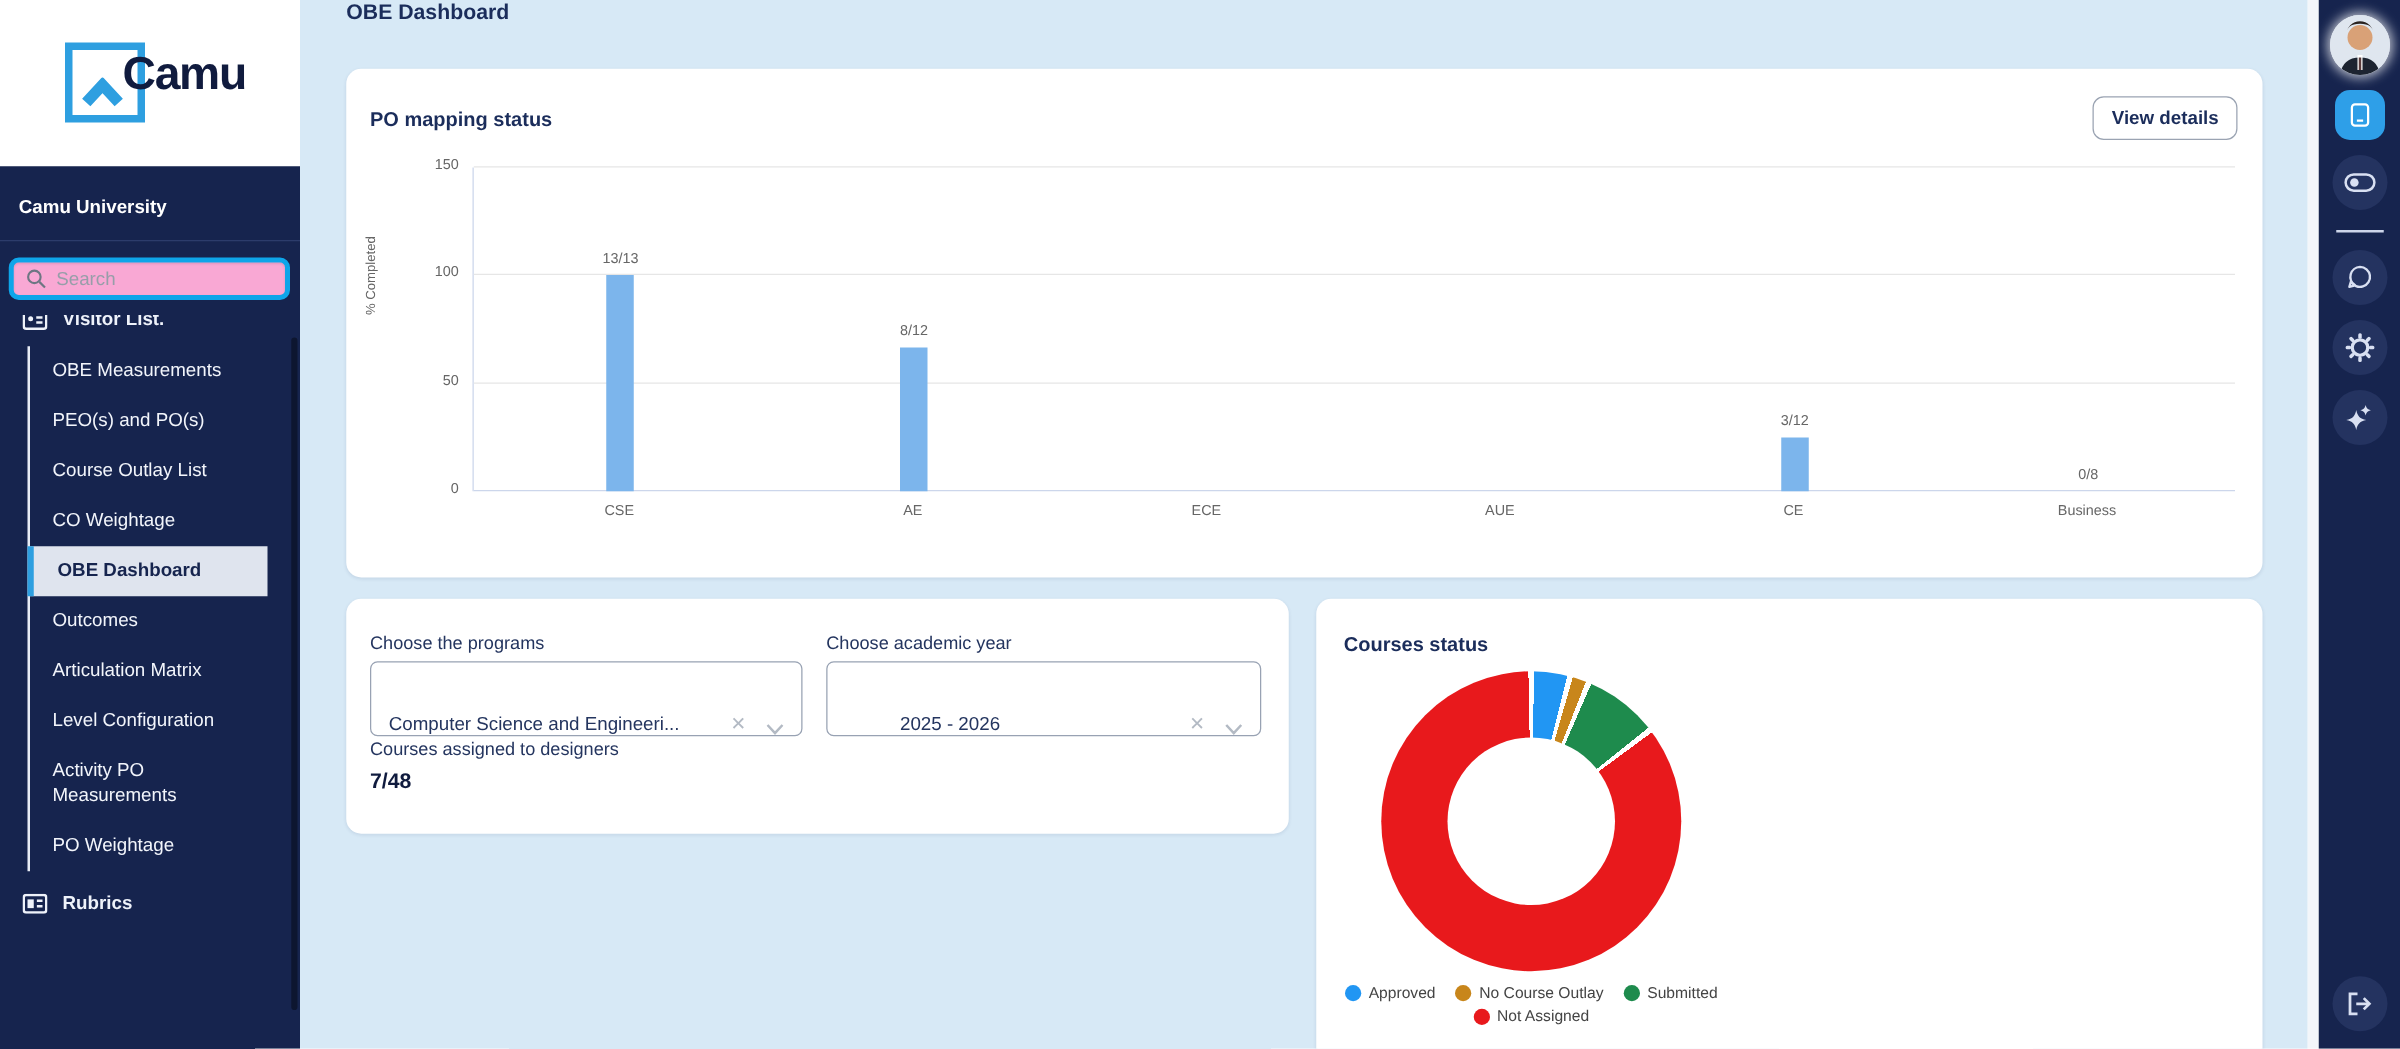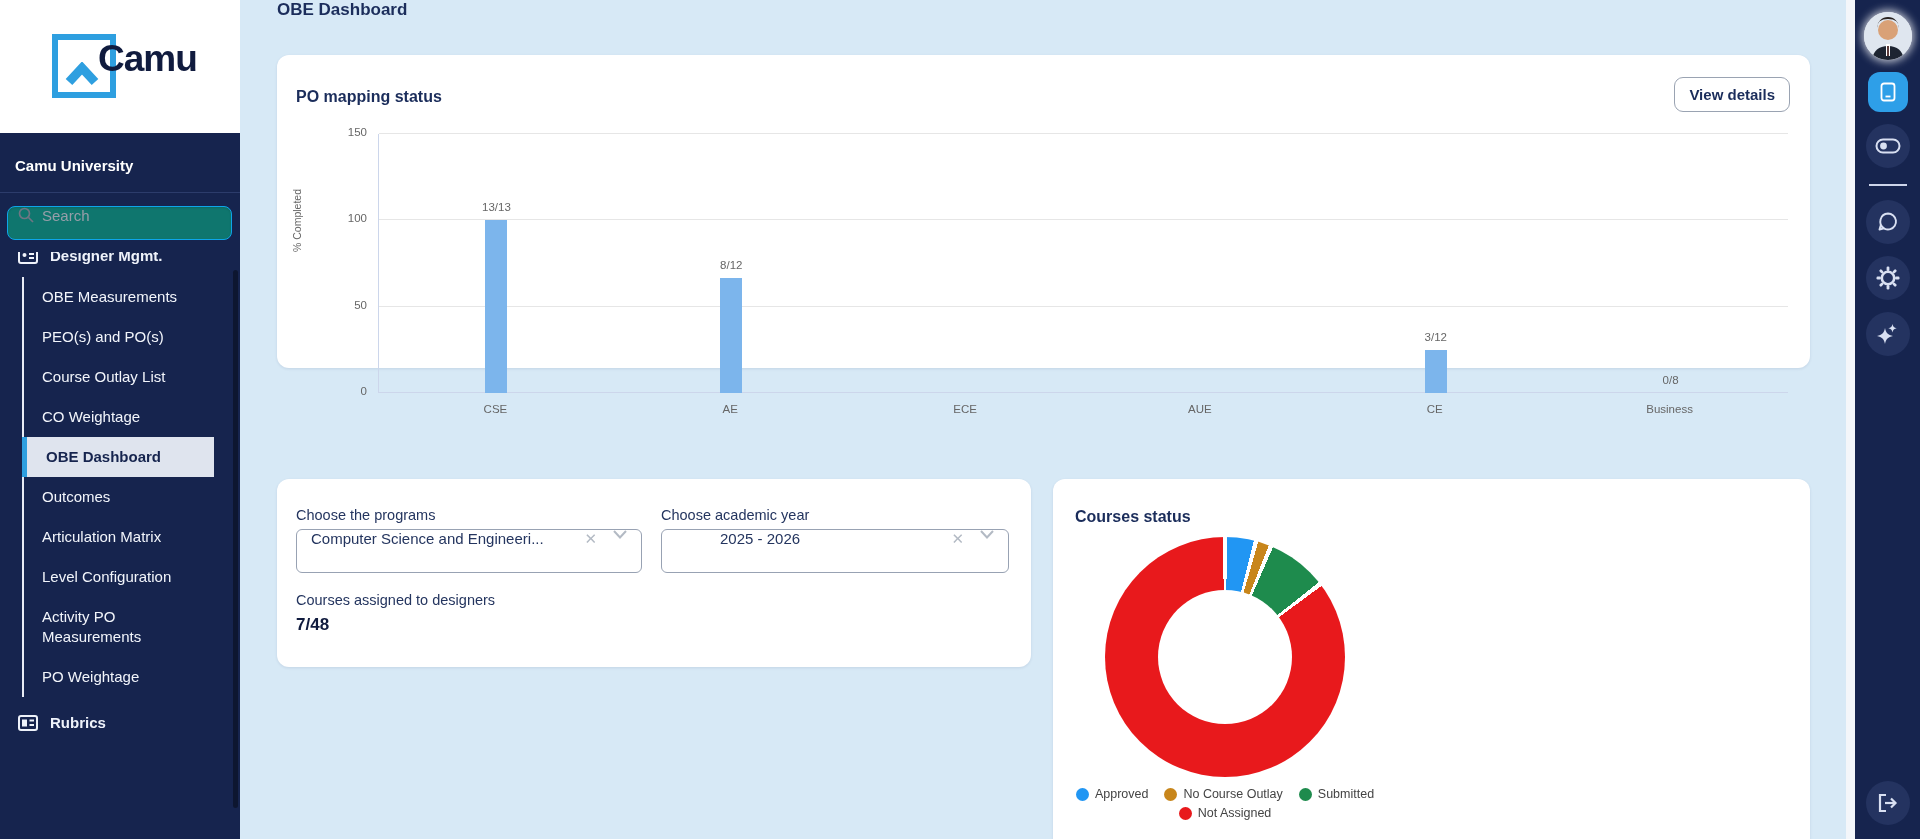--- a/index.html
+++ b/index.html
@@ -9,64 +9,64 @@
 
   
   .sidebar { position:relative; width:240px; height:839px; background:#16244e; flex:0 0 240px; }
   .logo-area { position:relative; height:133px; background:#fff; }
   .logo-box { position:absolute; left:52px; top:34px; width:64px; height:64px; border:6px solid #2e9fe0; }
   .logo-chevron { position:absolute; left:64px; top:62px; }
   .logo-text { position:absolute; left:98px; top:38px; font-size:37px; font-weight:bold; color:#101b3e; letter-spacing:-1px; }
   .org-name { padding:24px 16px 18px 15px; color:#fff; font-weight:bold; font-size:15px; }
   .side-divider { height:1px; background:#2c3c6b; }
   .search-wrap { padding:13px 8px 12px 7px; }
-  .search-box { position:relative; height:34px; background:#0f766e; border:1px solid #0ea5e9; border-radius:8px;
-    box-shadow:inset 0 1px 2px rgba(0,0,0,.12); display:flex; align-items:flex-start; }
+  .search-box { position:relative; height:34px; background:#f9a8d4; border:4px solid #0ea5e9; border-radius:8px;
+    box-shadow:inset 0 1px 2px rgba(0,0,0,.12); display:flex; align-items:center; }
   .search-box svg { margin:0 8px 0 10px; flex:0 0 auto; }
   .search-box input { border:none; outline:none; background:transparent; font-size:15px; color:#3c4припа45; width:170px;
     font-family:"Liberation Sans",sans-serif; }
   .search-box input::placeholder { color:#979ea9; }
   .menu { position:relative; height:569px; overflow:hidden; padding-top:0; }
   .mi { display:flex; align-items:center; gap:12px; color:#eef2fa; font-size:15px; font-weight:bold;
     padding:11px 10px 11px 18px; cursor:pointer; }
   .mi svg { flex:0 0 auto; }
   .mi.clipped { margin-top:-16px; }
   .submenu { list-style:none; margin:2px 0 6px 22px; border-left:2px solid #e8ecf5; }
   .submenu li { position:relative; color:#f2f5fb; font-size:15px; padding:10px 26px 10px 18px; width:190px;
     line-height:20px; cursor:pointer; }
   .submenu li.active { background:#dfe4ee; color:#16244e; font-weight:bold; padding-left:22px; width:190px; }
   .submenu li.active::before { content:""; position:absolute; left:-2px; top:0; bottom:0; width:5px; background:#2e9fe0; }
   .side-scroll { position:absolute; right:2px; top:270px; width:5px; height:538px; background:rgba(0,0,0,.38); border-radius:3px; }
 
   
   .main { position:relative; width:1606px; height:839px; background:#d7e9f6; flex:0 0 1606px; }
   .page-title { position:absolute; left:37px; top:0px; font-size:17px; font-weight:bold; color:#1b2d5b; }
   .card { position:absolute; background:#fff; border-radius:12px; box-shadow:0 1px 3px rgba(21,44,91,.10); }
-  .card-po { left:37px; top:55px; width:1533px; height:313px; }
+  .card-po { left:37px; top:55px; width:1533px; height:407px; }
   .card-title { font-size:16px; font-weight:bold; color:#1b2d5b; }
   .po-head { position:absolute; left:19px; top:33px; }
   .btn-view { position:absolute; right:20px; top:22px; background:#fff; border:1px solid #9aa3b2; border-radius:9px;
     padding:8px 14px; font-size:15px; font-weight:bold; color:#1b2d5b; cursor:pointer;
     font-family:"Liberation Sans",sans-serif; }
 
   .po-chart { position:absolute; left:0; top:55px; right:0; height:330px; }
   .plot { position:absolute; left:101px; right:22px; top:24px; height:259px; border-left:1px solid #ccd6eb; }
   .gridline { position:absolute; left:0; right:0; height:1px; background:#e6e6e6; }
   .gridline.zero { background:#ccd6eb; }
   .ytick { position:absolute; width:90px; text-align:right; font-size:11.5px; color:#666; }
   .ylab { position:absolute; left:14px; top:142px; font-size:10.5px; color:#666; transform:rotate(-90deg); transform-origin:left top; }
   .slot { position:absolute; bottom:0; top:0; }
   .bar { position:absolute; bottom:0; left:50%; transform:translateX(-50%); width:22px; background:#7cb5ec; }
   .bar-label { position:absolute; left:0; right:0; text-align:center; font-size:11.5px; color:#666; }
   .xlab { position:absolute; text-align:center; font-size:11.5px; color:#666; top:293px; }
 
   .card-filters { left:37px; top:479px; width:754px; height:188px; }
   .f-label { font-size:14.5px; color:#24355f; }
-  .dd { position:absolute; height:44px; border:1px solid #98a2b3; border-radius:6px; background:#fff;
-    display:flex; align-items:flex-start; cursor:pointer; }
+  .dd { position:absolute; height:60px; border:1px solid #98a2b3; border-radius:6px; background:#fff;
+    display:flex; align-items:flex-end; cursor:pointer; }
   .dd-value { font-size:15px; color:#24355f; padding-left:14px; flex:1; white-space:nowrap; overflow:hidden; }
   .dd-clear { color:#b3bac4; font-size:15px; padding:0 10px; cursor:pointer; }
   .dd-chev { padding:0 14px 0 6px; cursor:pointer; display:flex; }
   .assigned-label { position:absolute; left:19px; top:113px; font-size:14.5px; color:#24355f; }
   .assigned-value { position:absolute; left:19px; top:136px; font-size:17px; font-weight:bold; color:#101b3e; }
 
   .card-courses { left:813px; top:479px; width:757px; height:430px; }
   .cc-title { position:absolute; left:22px; top:29px; }
   .donut { position:absolute; left:52px; top:58px; width:240px; height:240px; border-radius:50%; }
   .donut-hole { position:absolute; left:105px; top:111px; width:134px; height:134px; border-radius:50%; background:#fff; }
@@ -117,21 +117,21 @@
     </div>
 
     <div class="menu">
       <div class="mi clipped">
         <svg width="20" height="16" viewBox="0 0 20 16">
           <rect x="1" y="1" width="18" height="14" rx="2" fill="none" stroke="#eef2fa" stroke-width="2"></rect>
           <circle cx="6.5" cy="7" r="2" fill="#eef2fa"></circle>
           <line x1="11" y1="6" x2="16" y2="6" stroke="#eef2fa" stroke-width="2"></line>
           <line x1="11" y1="10" x2="16" y2="10" stroke="#eef2fa" stroke-width="2"></line>
         </svg>
-        <span>Designer Mgmt.</span>
+        <span>Visitor List.</span>
       </div>
       <ul class="submenu">
           <li>OBE Measurements</li>
           <li>PEO(s) and PO(s)</li>
           <li>Course Outlay List</li>
           <li>CO Weightage</li>
           <li class="active">OBE Dashboard</li>
           <li>Outcomes</li>
           <li>Articulation Matrix</li>
           <li>Level Configuration</li>

